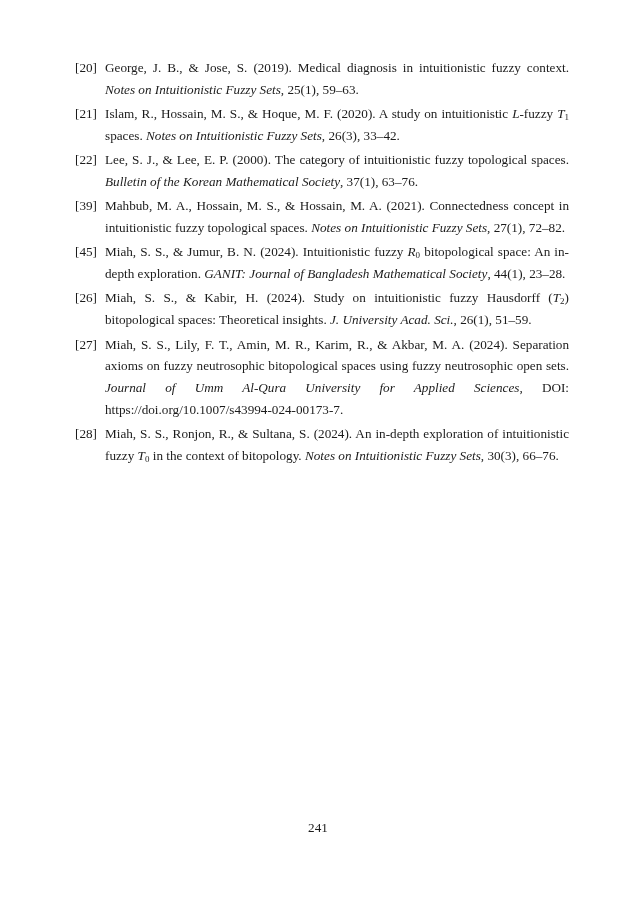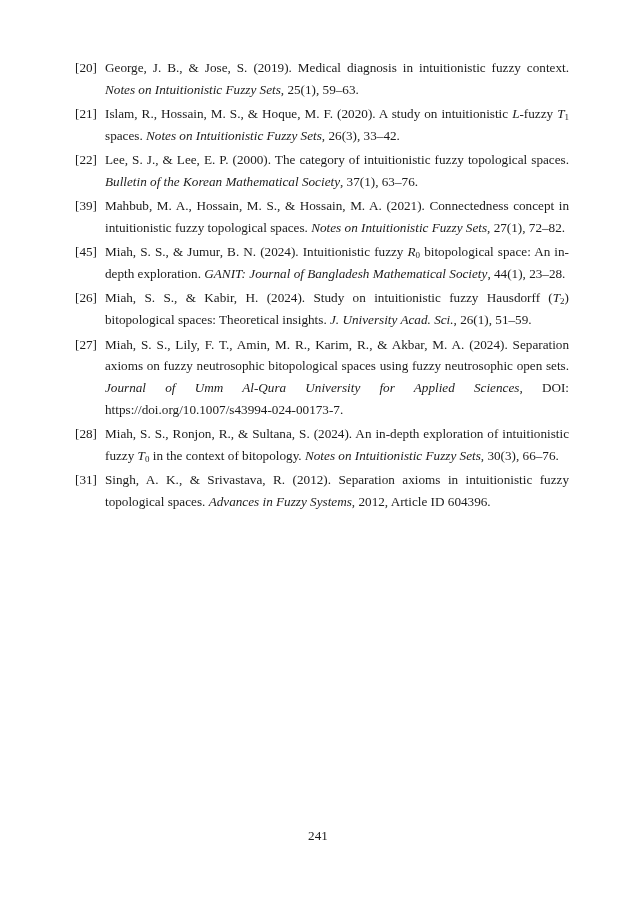--- a/index.html
+++ b/index.html
@@ -51,21 +51,20 @@
     vertical-align: -0.25em;
   }
   .page-number {
     position: absolute;
     left: 0;
     top: 820px;
     width: 100%;
     text-align: center;
     font-size: 13.2px;
     line-height: 16px;
-    margin-top: 8px;
   }
 </style>
 </head>
 <body>
 
 <div class="page">
   <div class="refs">
       <div class="ref-entry">
         <span class="ref-num">[20]</span>
         <span class="ref-body"><span>George, J. B., &amp; Jose, S. (2019). Medical diagnosis in intuitionistic fuzzy context. </span><span class="it">Notes on Intuitionistic Fuzzy Sets</span><span>, 25(1), 59–63.</span></span>
@@ -91,19 +90,15 @@
         <span class="ref-body"><span>Miah, S. S., &amp; Kabir, H. (2024). Study on intuitionistic fuzzy Hausdorff (</span><span class="it">T</span><sub>2</sub><span>) bitopological spaces: Theoretical insights. </span><span class="it">J. University Acad. Sci.</span><span>, 26(1), 51–59.</span></span>
       </div>
       <div class="ref-entry">
         <span class="ref-num">[27]</span>
         <span class="ref-body"><span>Miah, S. S., Lily, F. T., Amin, M. R., Karim, R., &amp; Akbar, M. A. (2024). Separation axioms on fuzzy neutrosophic bitopological spaces using fuzzy neutrosophic open sets. </span><span class="it">Journal of Umm Al-Qura University for Applied Sciences</span><span>, DOI: https://doi.org/10.1007/s43994-024-00173-7.</span></span>
       </div>
       <div class="ref-entry">
         <span class="ref-num">[28]</span>
         <span class="ref-body"><span>Miah, S. S., Ronjon, R., &amp; Sultana, S. (2024). An in-depth exploration of intuitionistic fuzzy </span><span class="it">T</span><sub>0</sub><span> in the context of bitopology. </span><span class="it">Notes on Intuitionistic Fuzzy Sets</span><span>, 30(3), 66–76.</span></span>
       </div>
-      <div class="ref-entry">
-        <span class="ref-num">[31]</span>
-        <span class="ref-body"><span>Singh, A. K., &amp; Srivastava, R. (2012). Separation axioms in intuitionistic fuzzy topological spaces. </span><span class="it">Advances in Fuzzy Systems</span><span>, 2012, Article ID 604396.</span></span>
-      </div>
     </div>
   <div class="page-number">241</div>
 </div>
 
 </body></html>

